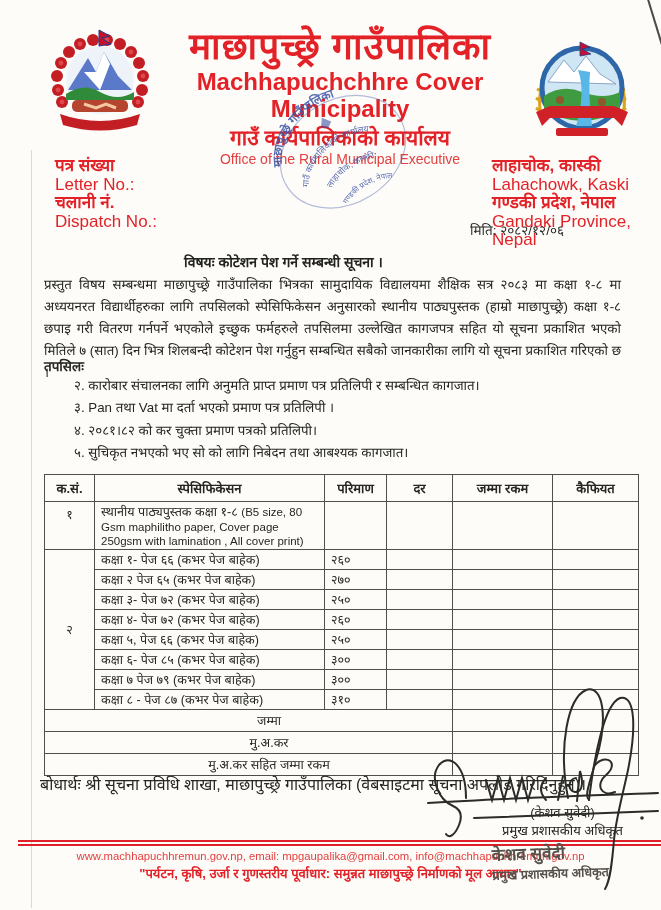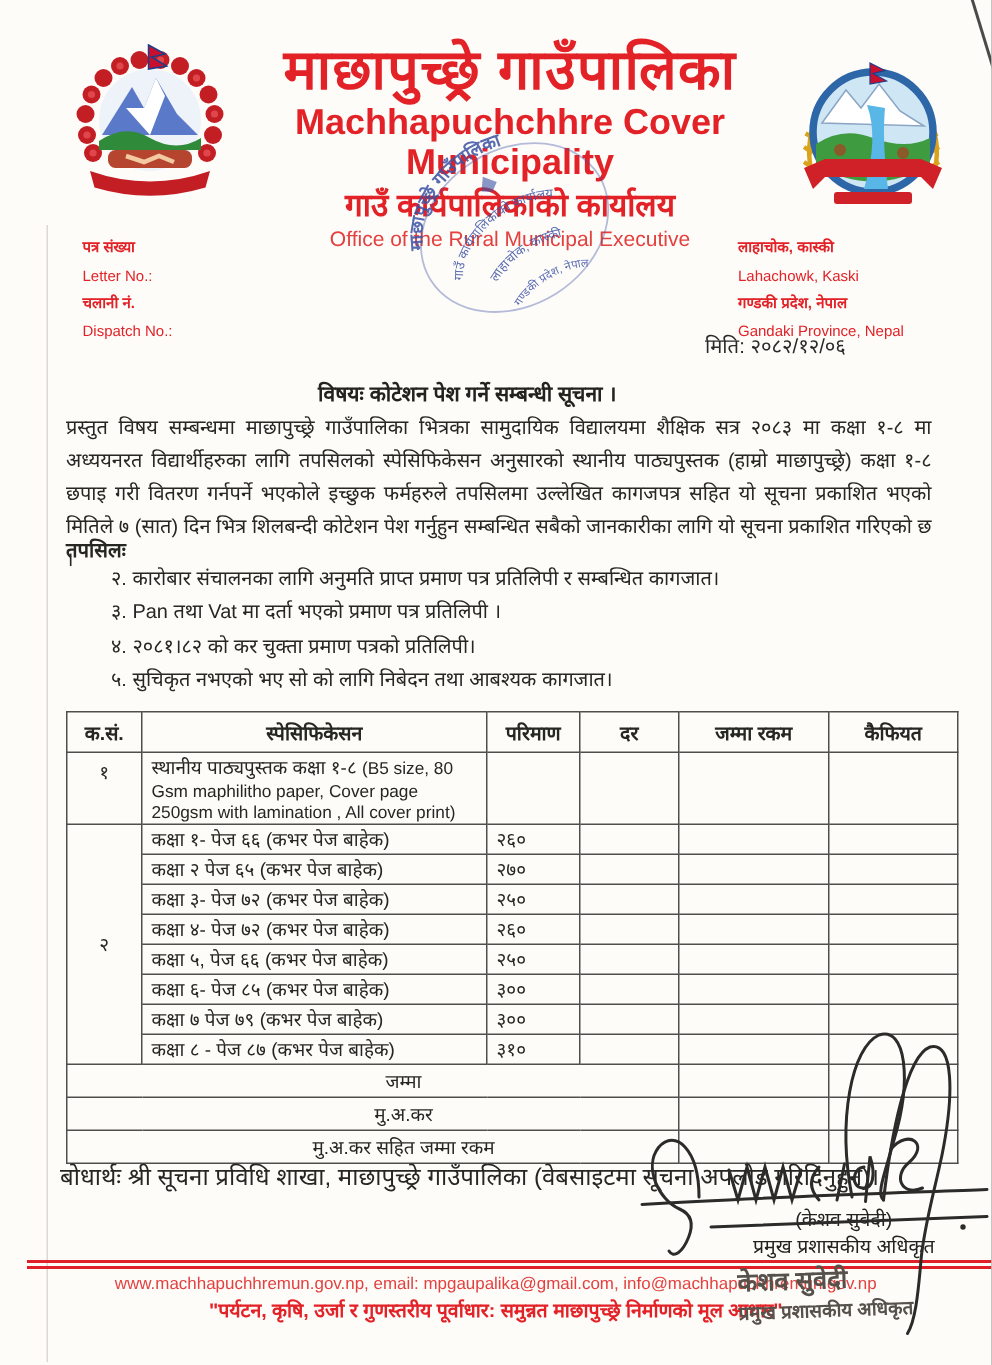--- a/index.html
+++ b/index.html
@@ -11,27 +11,27 @@
   }
   .abs{position:absolute;}
 
   
   .titles{position:absolute;left:130px;top:26px;width:420px;text-align:center;line-height:1.12;}
   .t-np{font-size:37px;font-weight:700;color:#e32228;letter-spacing:1px;}
   .t-en{font-size:24px;font-weight:700;color:#e32228;margin-top:2px;}
   .t-sub-np{font-size:21px;font-weight:700;color:#e32228;margin-top:3px;}
   .t-sub-en{font-size:14px;color:#e3403f;margin-top:2px;}
 
-  .letter-block{position:absolute;top:157px;font-size:10px;line-height:18.5px;color:#e32228;}
+  .letter-block{position:absolute;top:157px;font-size:17px;line-height:18.5px;color:#e32228;}
   .letter-block .np{font-weight:700;}
   .lb-left{left:55px;}
   .lb-right{left:492px;}
   .date-line{position:absolute;left:470px;top:221px;width:180px;font-size:13.5px;color:#2a2a28;text-align:left;}
 
-  .subject{position:absolute;left:0;top:252px;width:567px;text-align:center;font-size:14px;font-weight:600;color:#22221f;padding-left:28px;}
+  .subject{position:absolute;left:0;top:252px;width:567px;text-align:center;font-size:14px;font-weight:600;color:#22221f;}
 
   .para{position:absolute;left:44px;top:274px;width:577px;font-size:13.3px;line-height:22px;text-align:justify;color:#262623;}
   .tapasil{position:absolute;left:44px;top:357px;font-size:13.5px;font-weight:600;color:#262623;}
   .listing{position:absolute;left:74px;top:375px;font-size:13.3px;line-height:22.4px;color:#262623;}
 
   
   table.quote{position:absolute;left:44px;top:474px;width:594px;border-collapse:collapse;table-layout:fixed;font-size:12.6px;color:#262623;}
   table.quote th,table.quote td{border:1px solid #4e4e4c;padding:1px 6px;vertical-align:middle;overflow:hidden;}
   table.quote th{font-weight:600;font-size:13px;height:24px;}
   td.sn{text-align:center;}

